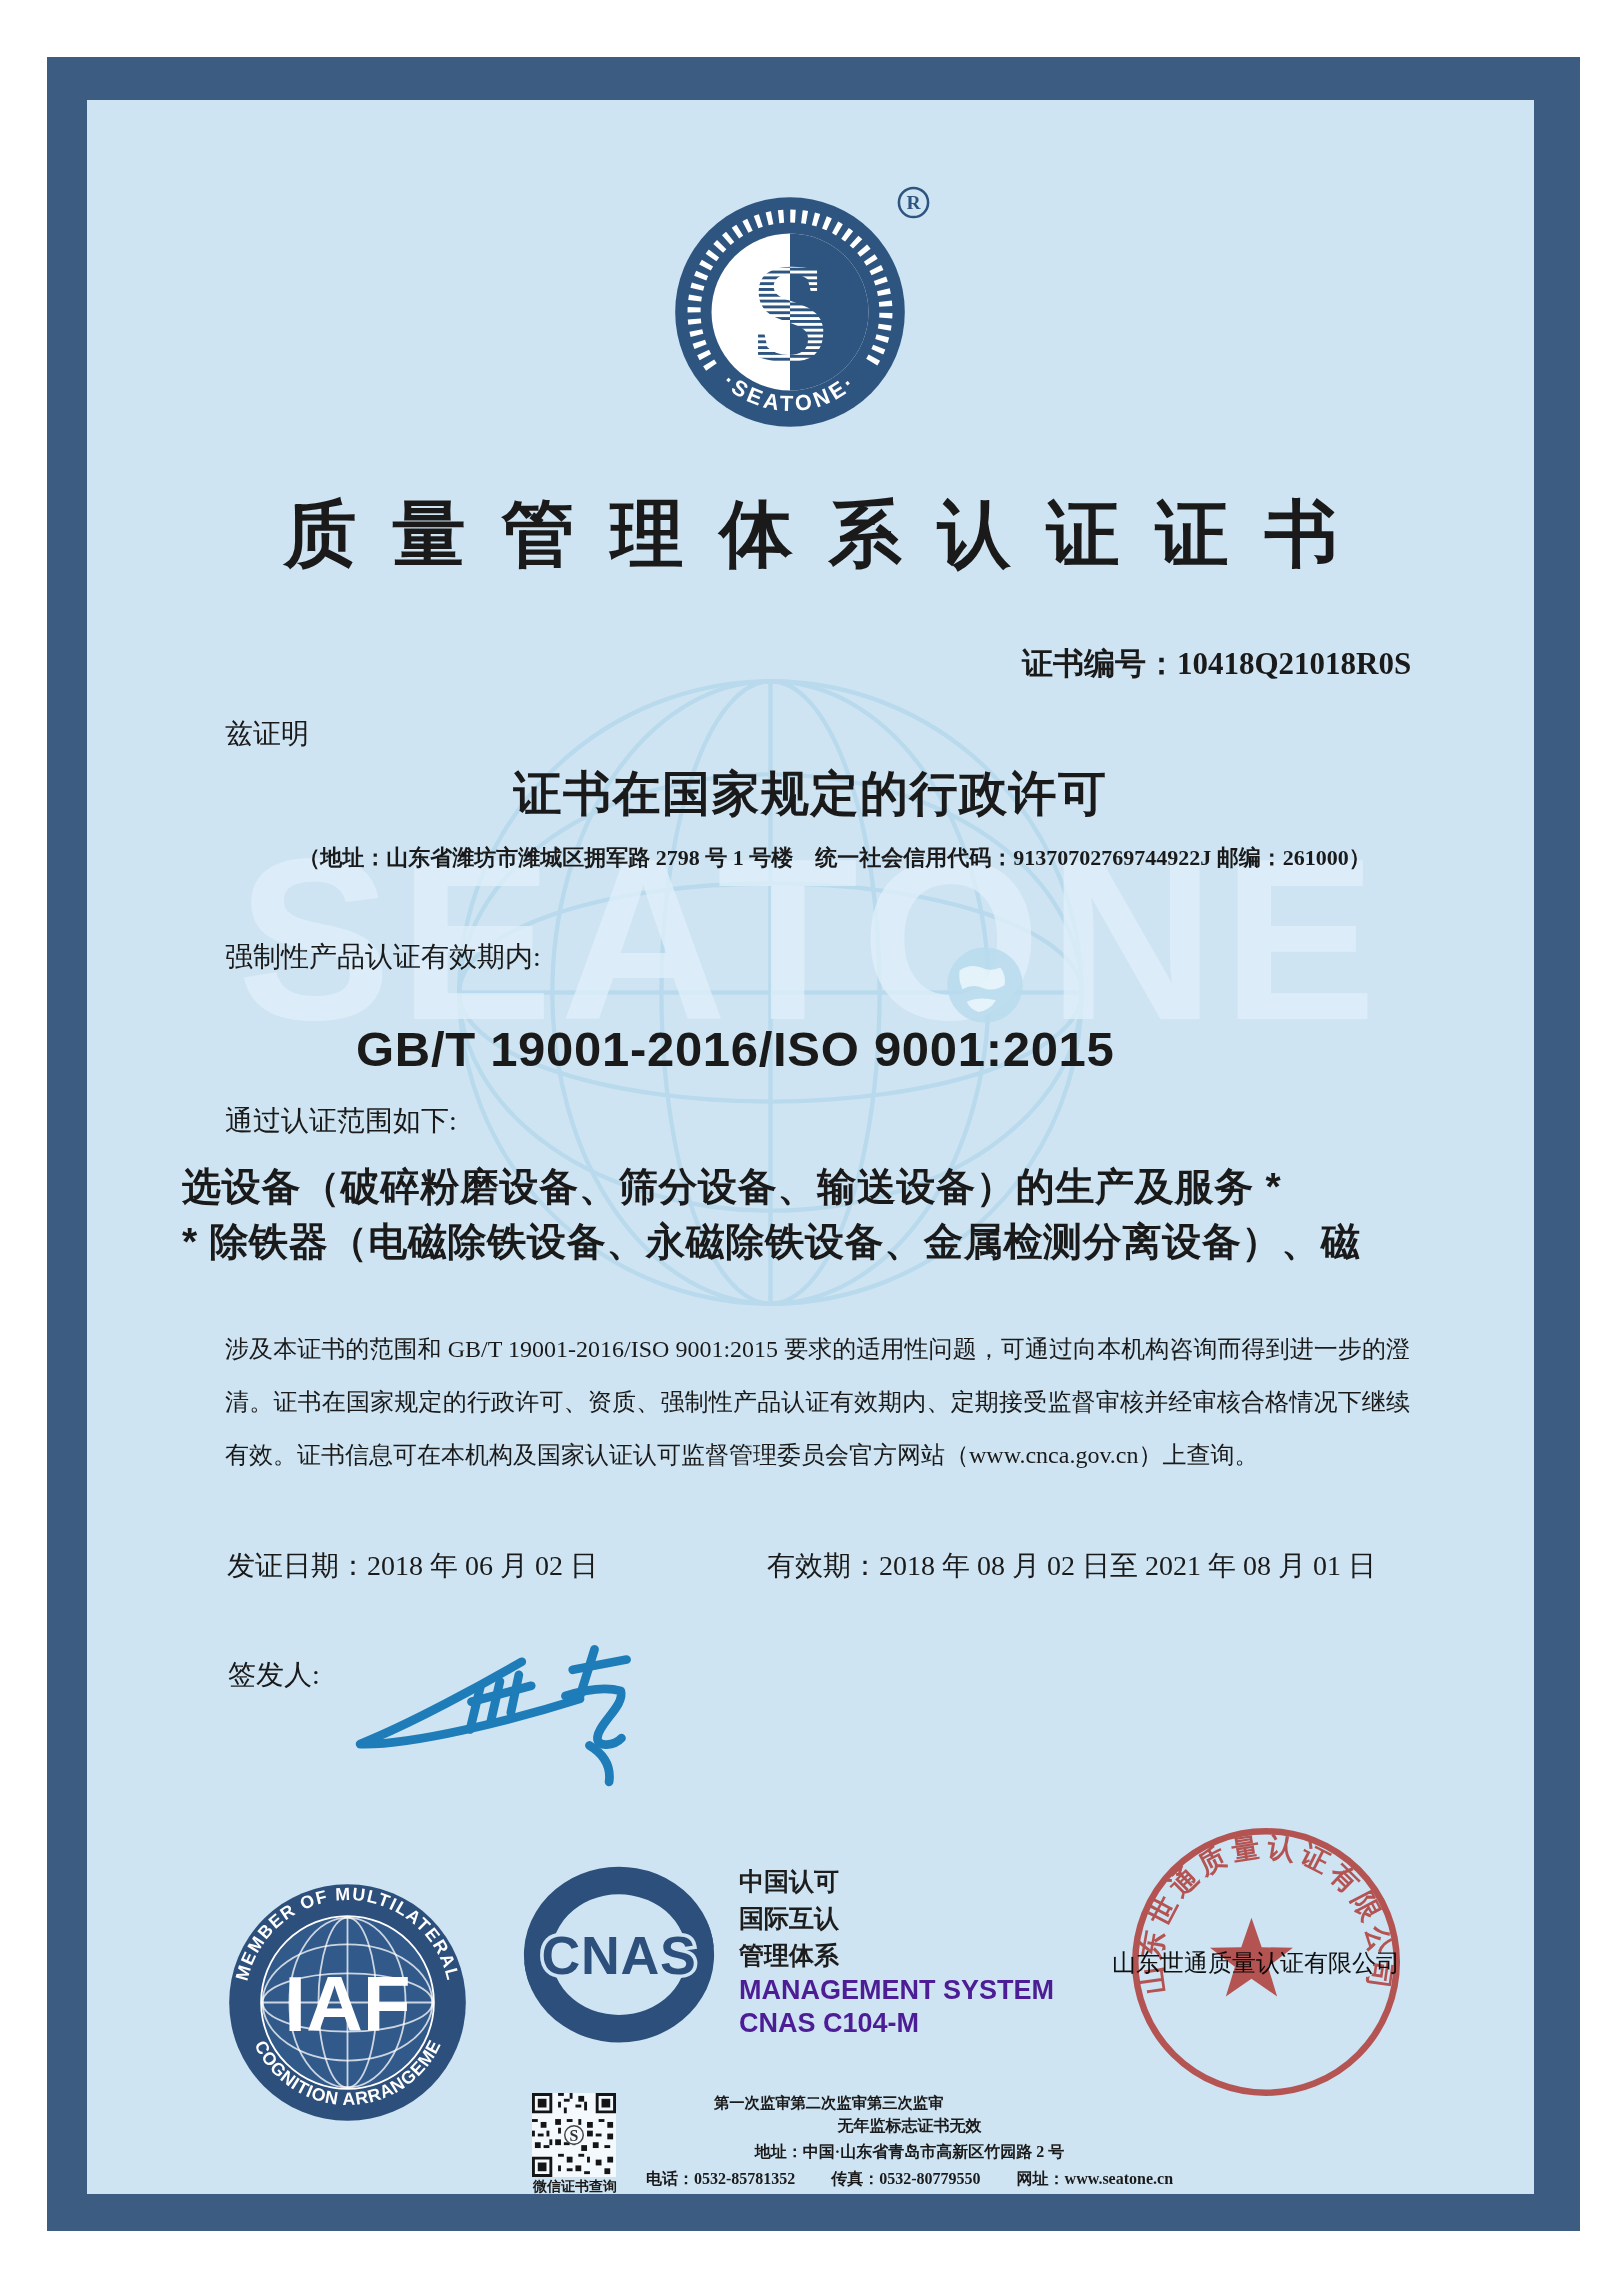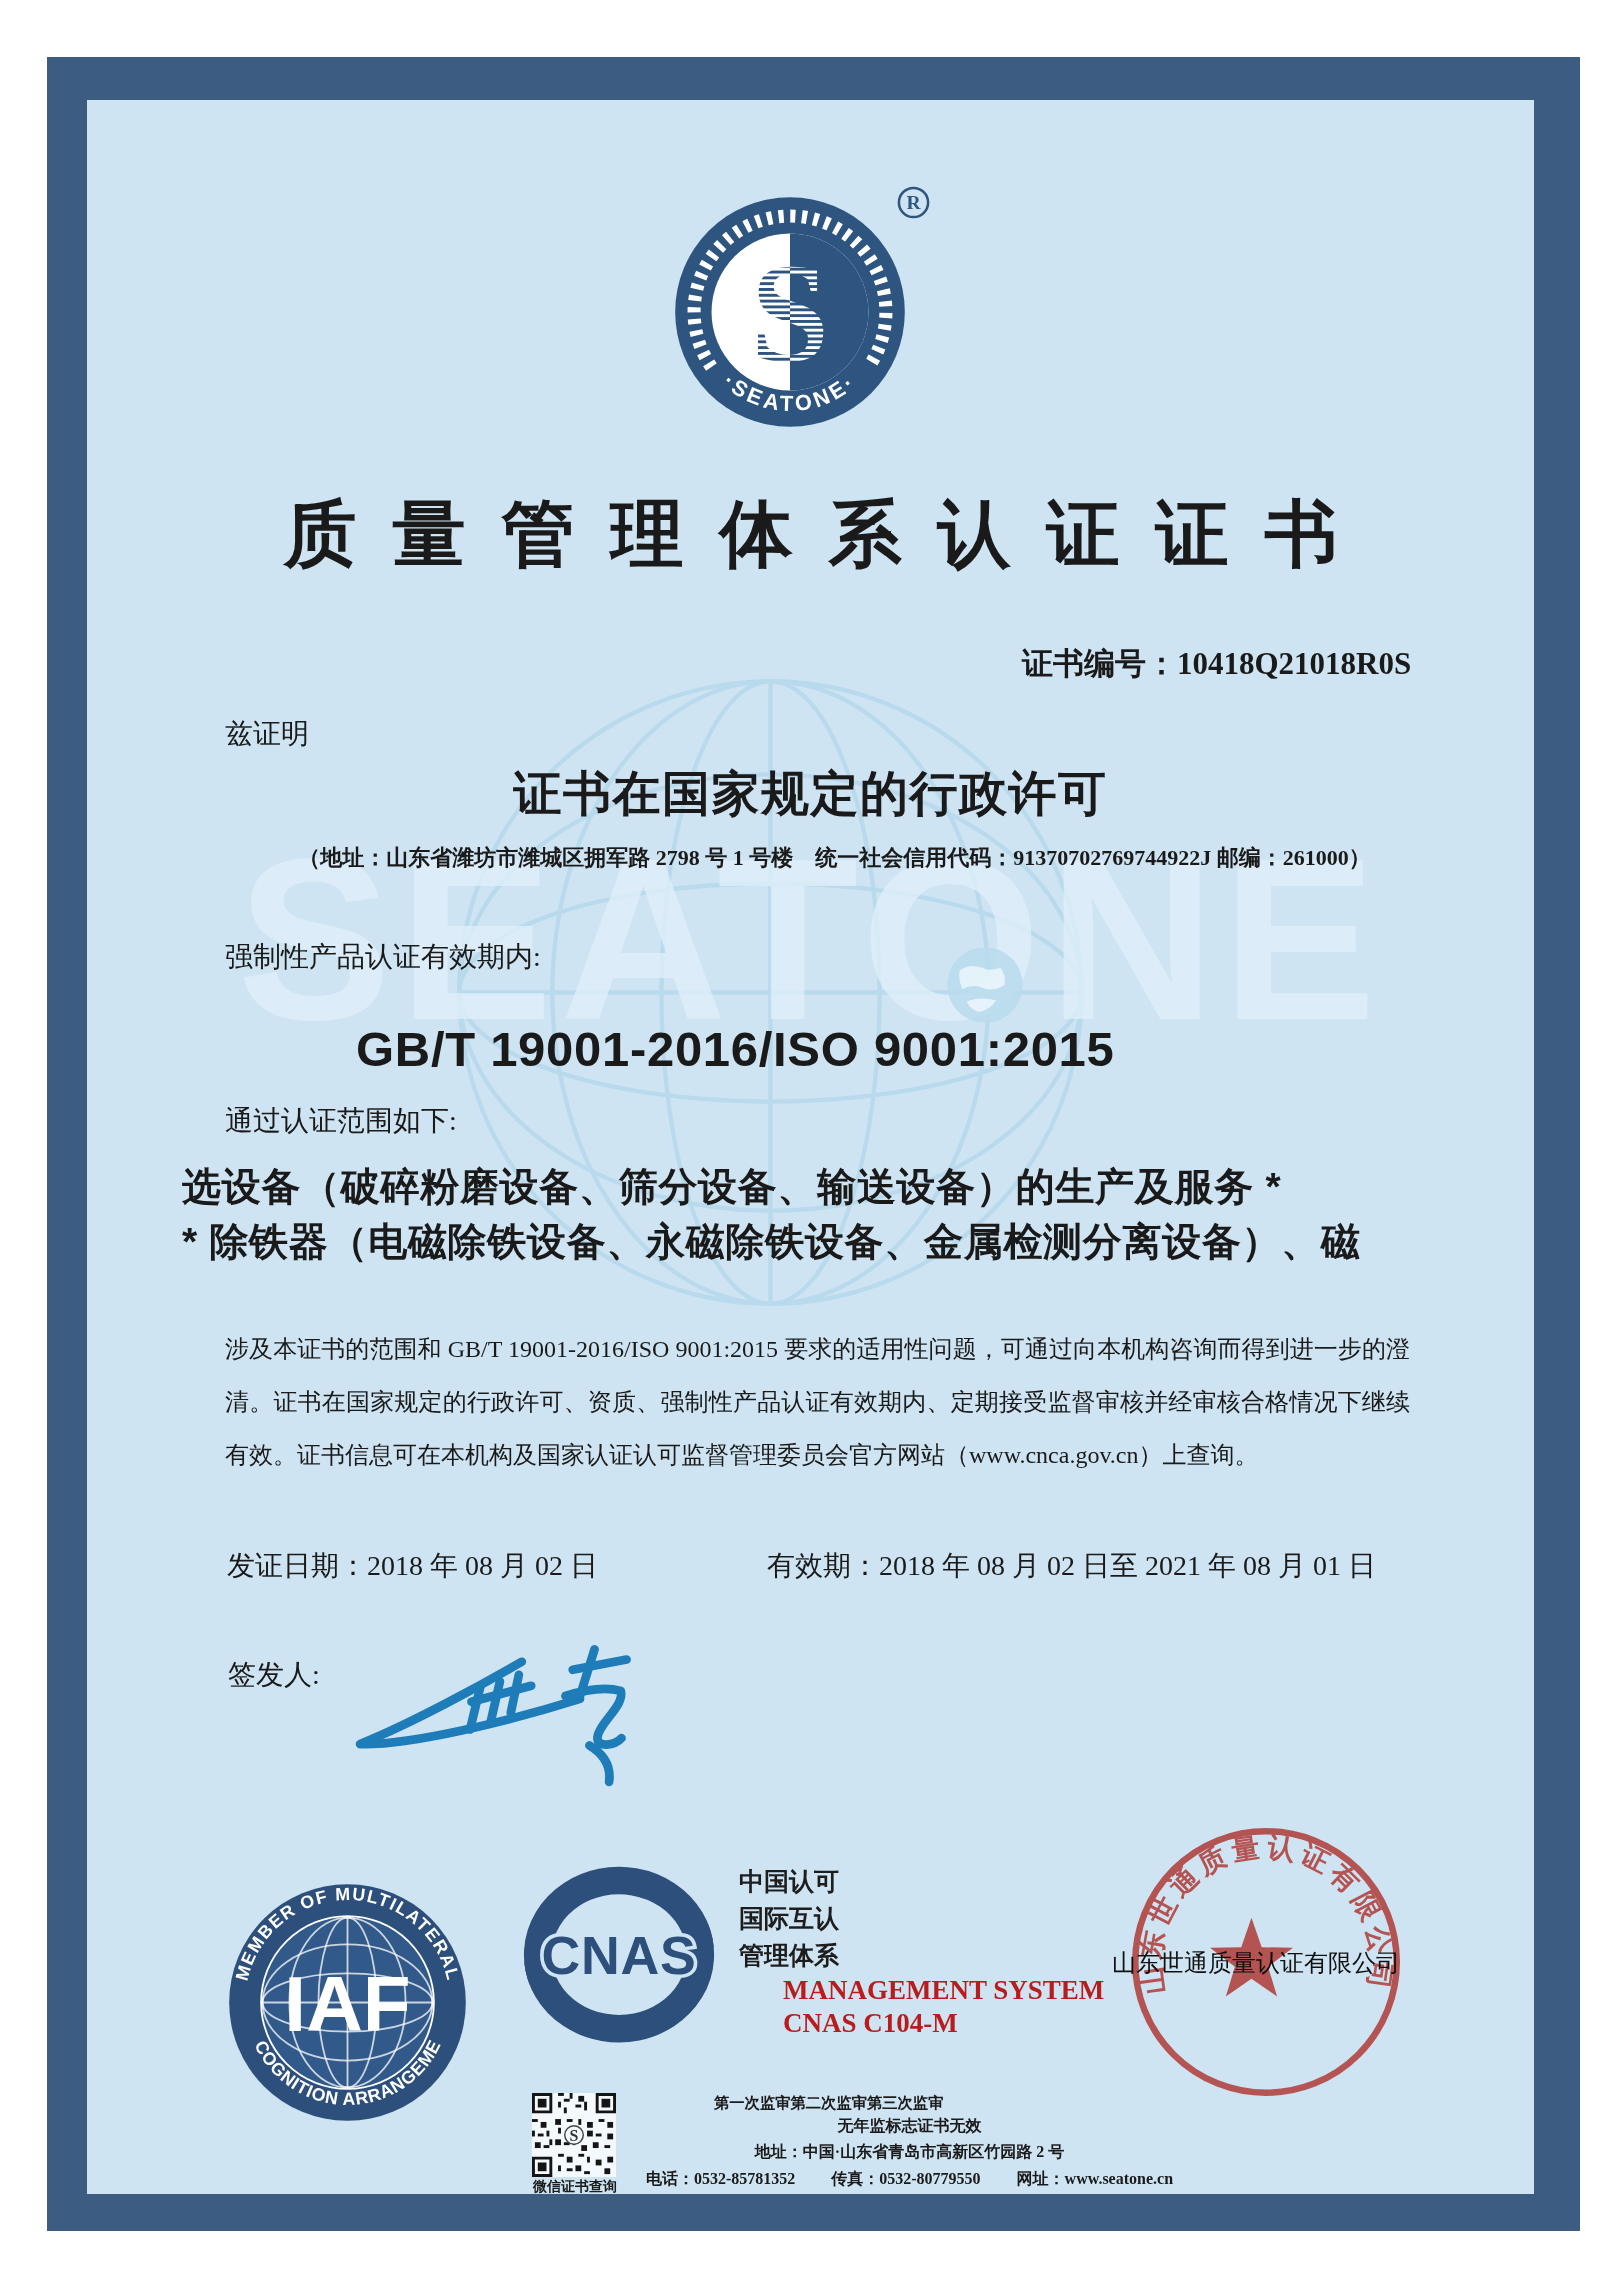--- a/index.html
+++ b/index.html
@@ -36,22 +36,22 @@
   .body-par{left:225px;top:1323px;width:1185px;font-size:24px;line-height:53px;text-align:justify;}
   .date-issue{left:227px;top:1547px;font-size:28px;white-space:nowrap;}
   .date-valid{left:767px;top:1547px;font-size:28px;white-space:nowrap;}
   .signer{left:228px;top:1656px;font-size:28px;}
   .signature{left:331px;top:1629px;width:364px;height:182px;}
 
   .iaf{left:227px;top:1882px;width:241px;height:241px;}
   .cnas{left:521px;top:1866px;width:196px;height:178px;}
   .accred{left:739px;top:1863px;font-family:"Liberation Sans", sans-serif;}
   .accred .zh{font-size:25px;line-height:37px;font-weight:bold;color:#1d1d1d;}
-  .accred .en{font-size:27px;line-height:33px;font-weight:bold;color:#b91c1c;
-      font-family:Liberation Serif, serif;margin-left:44px;}
+  .accred .en{font-size:27px;line-height:33px;font-weight:bold;color:#4c1d95;
+      font-family:Liberation Sans, sans-serif;}
 
   .stamp-issuer{left:1112px;top:1947px;font-size:24px;color:#111;white-space:nowrap;z-index:3;}
   .stamp{left:1128px;top:1824px;width:276px;height:276px;mix-blend-mode:multiply;z-index:4;}
 
   .qr{left:532px;top:2093px;width:84px;height:84px;}
   .qr-caption{left:521px;top:2178px;width:108px;text-align:center;font-size:14px;font-weight:bold;}
   .audits{left:714px;top:2093px;display:flex;font-size:15.3px;font-weight:bold;white-space:nowrap;}
   .foot-center{left:553px;top:2116px;width:713px;text-align:center;font-weight:bold;}
   .foot-note{font-size:16px;margin-bottom:5px;}
   .foot-addr{font-size:16px;margin-bottom:5.8px;}
@@ -128,21 +128,21 @@
   <div class="abs std-label">强制性产品认证有效期内:</div>
   <div class="abs std-value">GB/T 19001-2016/ISO 9001:2015</div>
   <div class="abs scope-label">通过认证范围如下:</div>
   <div class="abs scope">
     <div>选设备（破碎粉磨设备、筛分设备、输送设备）的生产及服务 *</div>
     <div>* 除铁器（电磁除铁设备、永磁除铁设备、金属检测分离设备）、磁</div>
   </div>
 
   <div class="abs body-par">涉及本证书的范围和 GB/T 19001-2016/ISO 9001:2015 要求的适用性问题，可通过向本机构咨询而得到进一步的澄清。证书在国家规定的行政许可、资质、强制性产品认证有效期内、定期接受监督审核并经审核合格情况下继续有效。证书信息可在本机构及国家认证认可监督管理委员会官方网站（www.cnca.gov.cn）上查询。</div>
 
-  <div class="abs date-issue">发证日期：2018 年 08 月 02 日</div>
+  <div class="abs date-issue">发证日期：2018 年 06 月 02 日</div>
   <div class="abs date-valid">有效期：2018 年 08 月 02 日至 2021 年 08 月 01 日</div>
 
   <div class="abs signer">签发人:</div>
 
   <svg class="abs signature" viewBox="0 0 500 250">
     <g fill="none" stroke="#1e7cb8" stroke-width="12" stroke-linecap="round" stroke-linejoin="round">
       <path d="M262,45 C210,75 110,130 40,158 C110,160 250,125 342,96"></path>
       <path d="M205,80 l -14,58"></path>
       <path d="M232,72 l -13,57"></path>
       <path d="M258,63 l -11,52"></path>

